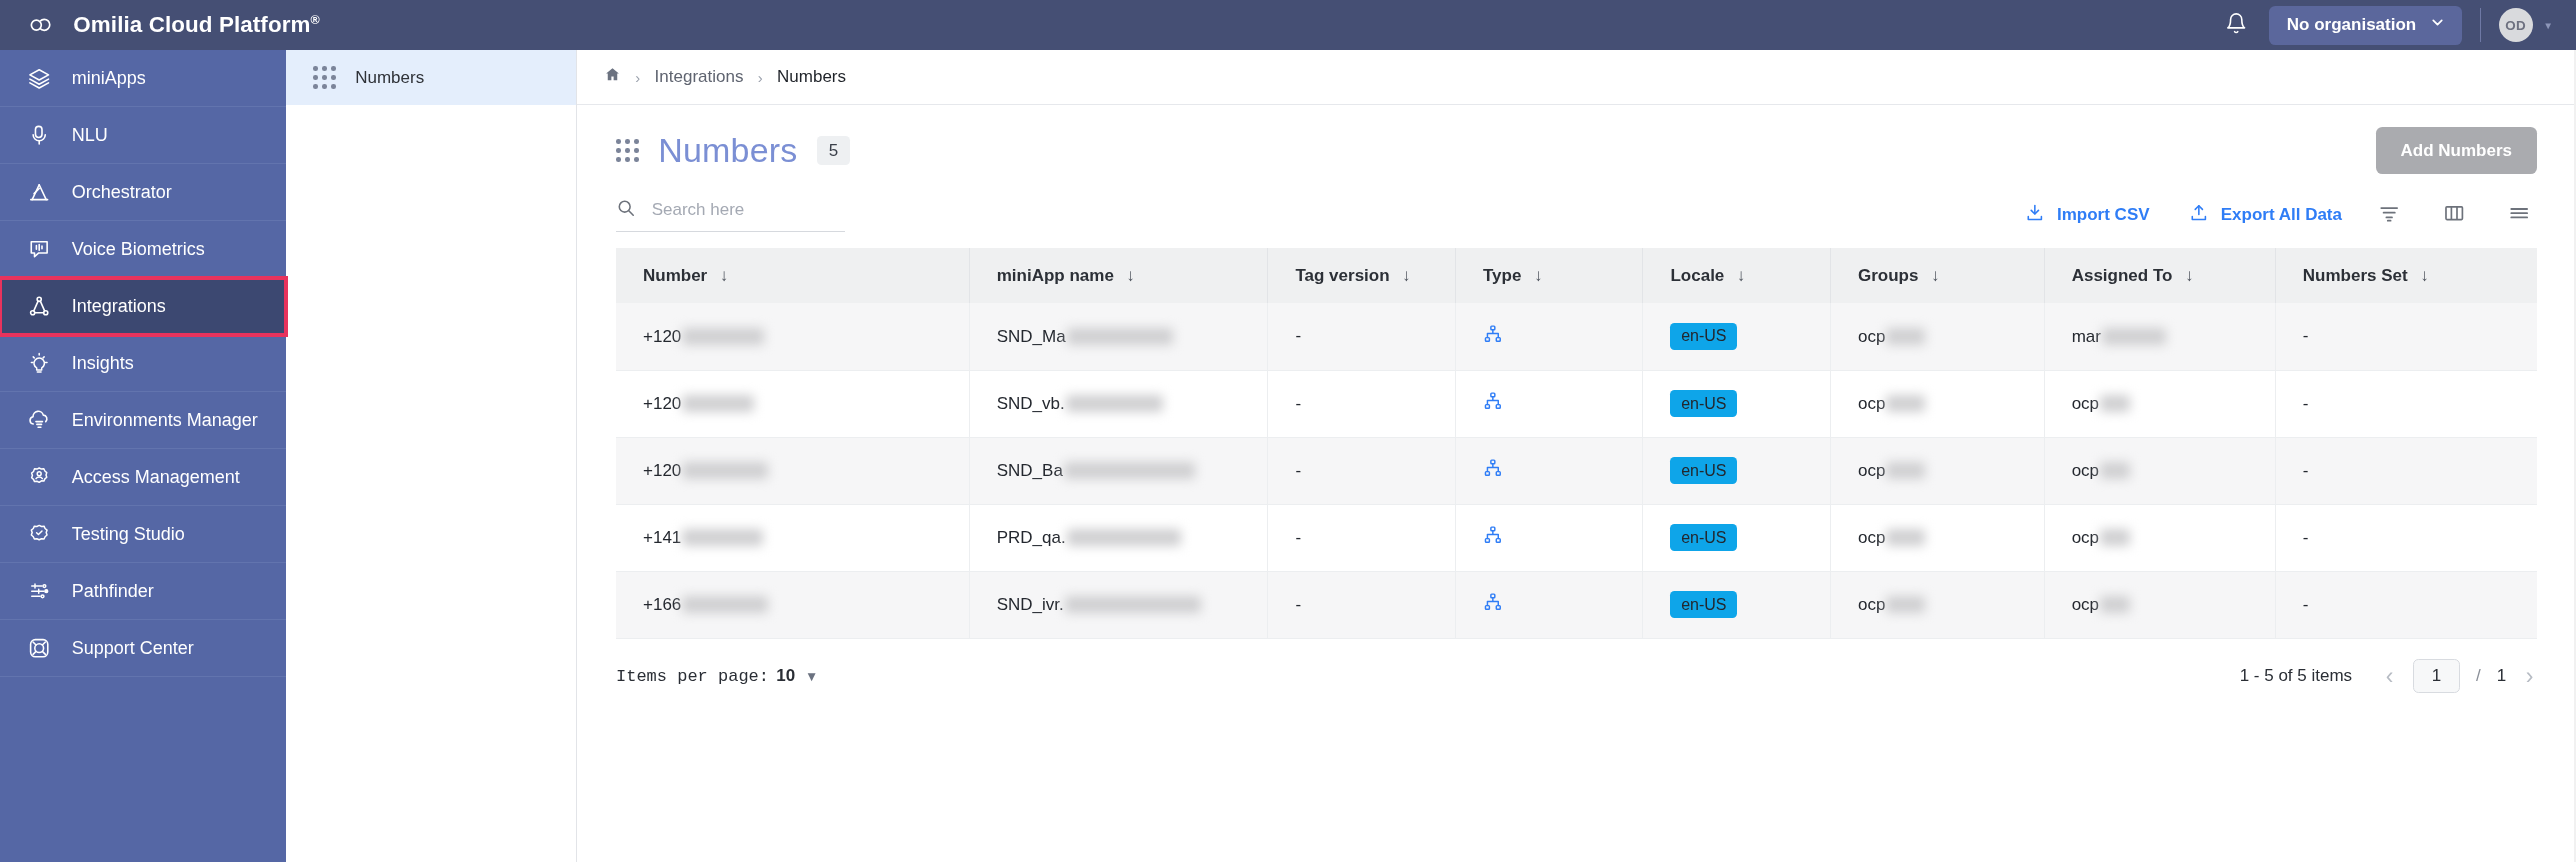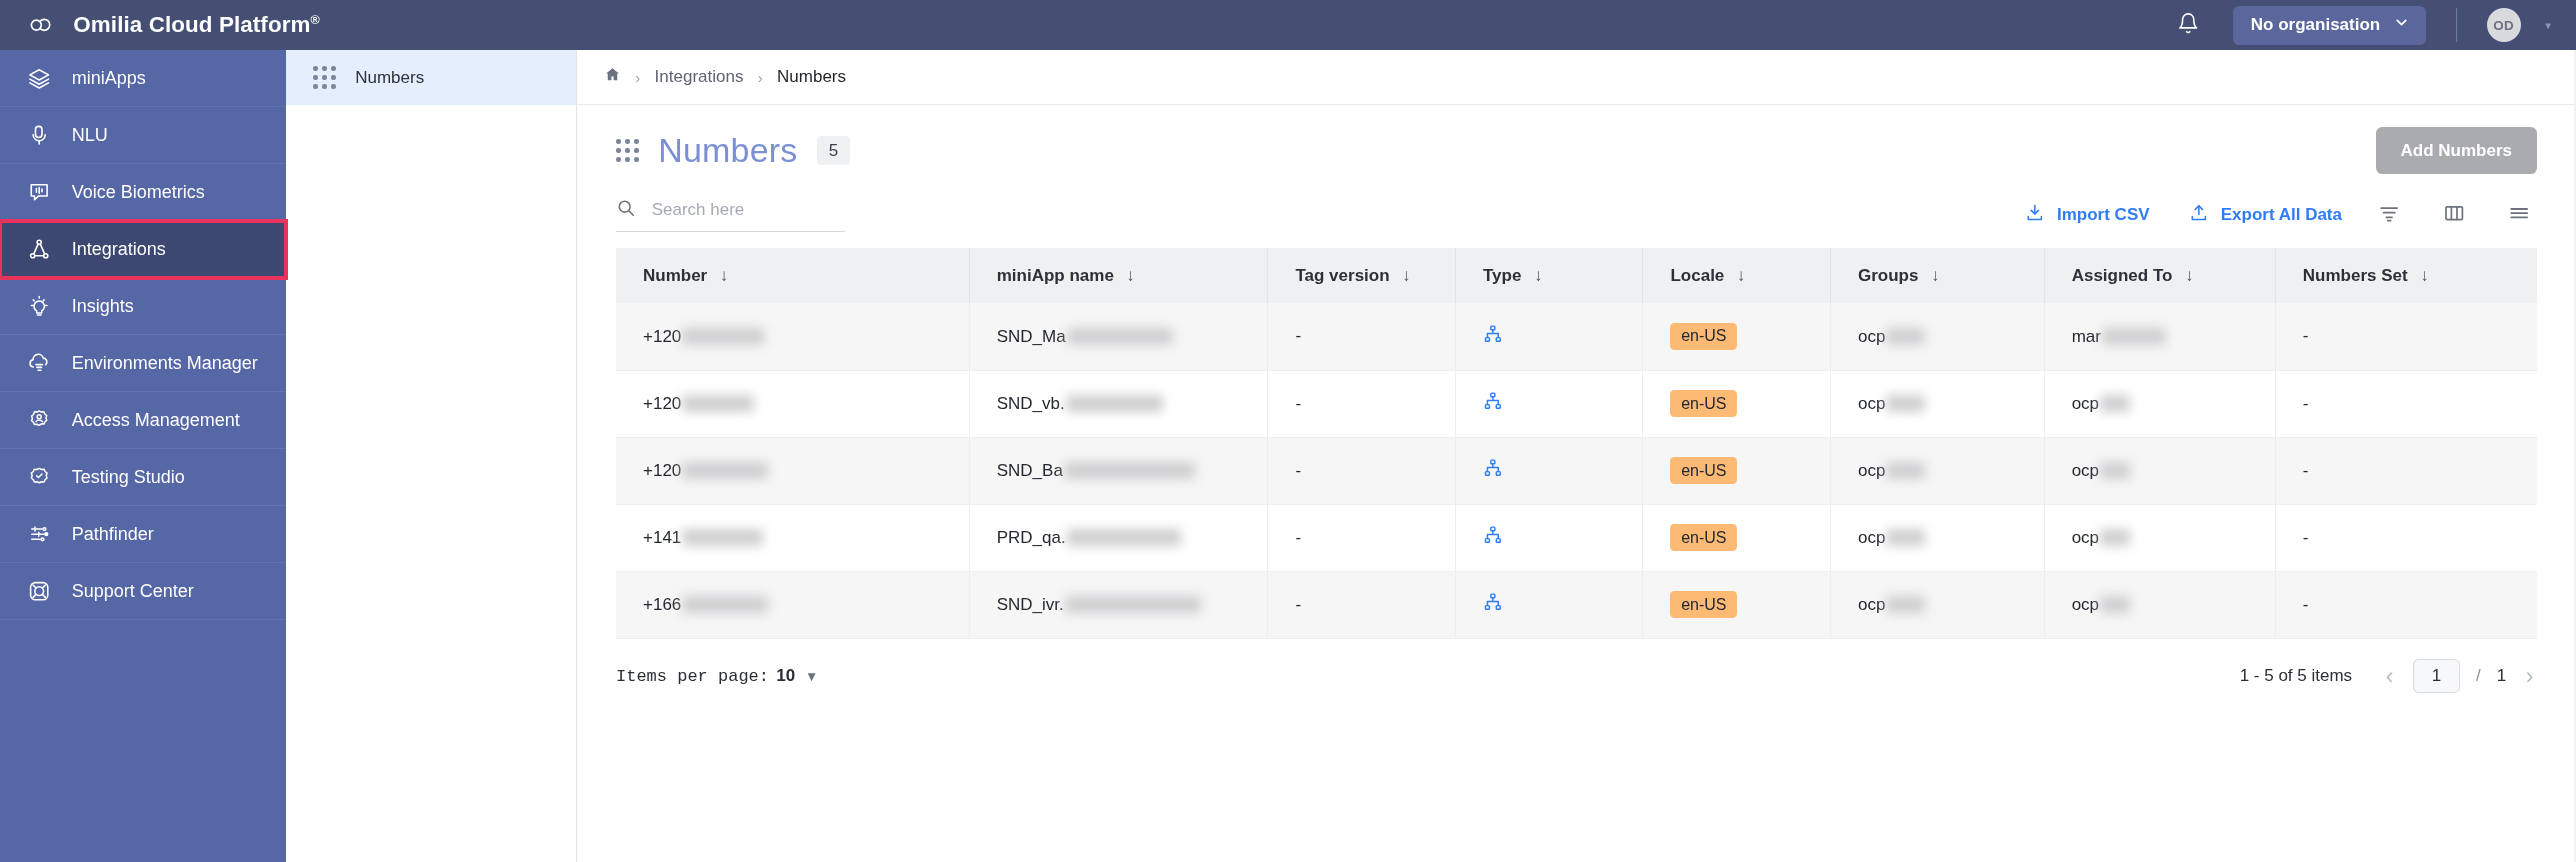--- a/index.html
+++ b/index.html
@@ -21,21 +21,21 @@
     position: relative; z-index: 40;
   }
   .brand { display: flex; align-items: center; gap: 14.3px; }
   .brand-logo { width: 32px; height: 32px; display: block; }
   .brand-name {
     color: #ffffff; font-size: 22.4px; font-weight: 700; letter-spacing: 0.1px;
     position: relative;
   }
   .brand-reg { font-size: 12.5px; vertical-align: super; font-weight: 600; }
   .topbar-spacer { flex: 1; }
-  .topbar-right { display: flex; align-items: center; gap: 12px; }
+  .topbar-right { display: flex; align-items: center; gap: 0; }
   .bell-btn {
     width: 41px; height: 41px; display: flex; align-items: center; justify-content: center;
     cursor: pointer; background: none; border: none;
   }
   .org-select {
     display: flex; align-items: center; gap: 12.5px;
     background: #5b679c; border-radius: 6.3px;
     height: 39px; padding: 0 16px 0 18px;
     color: #fff; font-size: 17px; font-weight: 700;
     cursor: pointer; margin-left: 12.5px;
@@ -184,21 +184,21 @@
     background: #cfcfd1;
     border-radius: 2.7px;
     color: transparent;
     filter: blur(5.4px);
     vertical-align: middle;
     height: 17px;
     margin-left: 0.9px;
   }
   .cell-txt { display: inline-block; vertical-align: middle; }
   .locale-chip {
-    display: inline-block; background: #fdba74; color: #23272e;
+    display: inline-block; background: #0ea5e9; color: #23272e;
     border-radius: 4.5px; padding: 4.5px 10.7px; font-size: 16px;
   }
   .type-ico { display: inline-flex; align-items: center; }
 
   
   .table-footer {
     display: flex; align-items: center;
     height: 75px; font-size: 17px; color: #2a2e35;
   }
   .ipp { display: flex; align-items: center; gap: 0; cursor: pointer; }
@@ -286,20 +286,31 @@
         <span class="nav-ico">
           <svg viewBox="0 0 24 24" width="22.4" height="22.4" fill="none" stroke="#fff" stroke-width="1.7" stroke-linecap="round" stroke-linejoin="round">
               <rect x="8" y="2.5" width="7" height="12" rx="3.5"></rect>
               <path d="M5.5 11.5a6.5 6.5 0 0 0 13 0"></path>
               <path d="M12 18v3.5"></path>
             </svg>
         </span>
         <span>NLU</span>
       </div>
 
+      <div class="nav-item">
+        <span class="nav-ico">
+          <svg viewBox="0 0 24 24" width="22.4" height="22.4" fill="none" stroke="#fff" stroke-width="1.7" stroke-linecap="round" stroke-linejoin="round">
+              <path d="M3 20h18"></path>
+              <path d="M12 4 4.5 20"></path>
+              <path d="M12 4l7.5 16"></path>
+              <path d="M6.5 13.5 12 8"></path>
+            </svg>
+        </span>
+        <span>Orchestrator</span>
+      </div>
 
       <div class="nav-item">
         <span class="nav-ico">
           <svg viewBox="0 0 24 24" width="22.4" height="22.4" fill="none" stroke="#fff" stroke-width="1.7" stroke-linecap="round" stroke-linejoin="round">
               <path d="M3.5 4h17v12h-9l-4.5 4v-4h-3.5z"></path>
               <path d="M9 8v4M12 7v6M15 8.5v3"></path>
             </svg>
         </span>
         <span>Voice Biometrics</span>
       </div>

